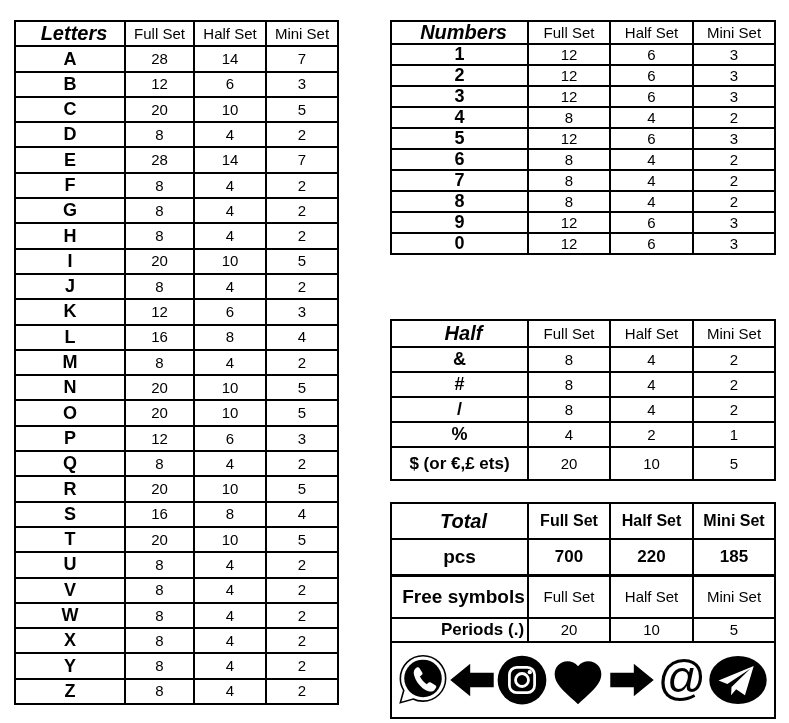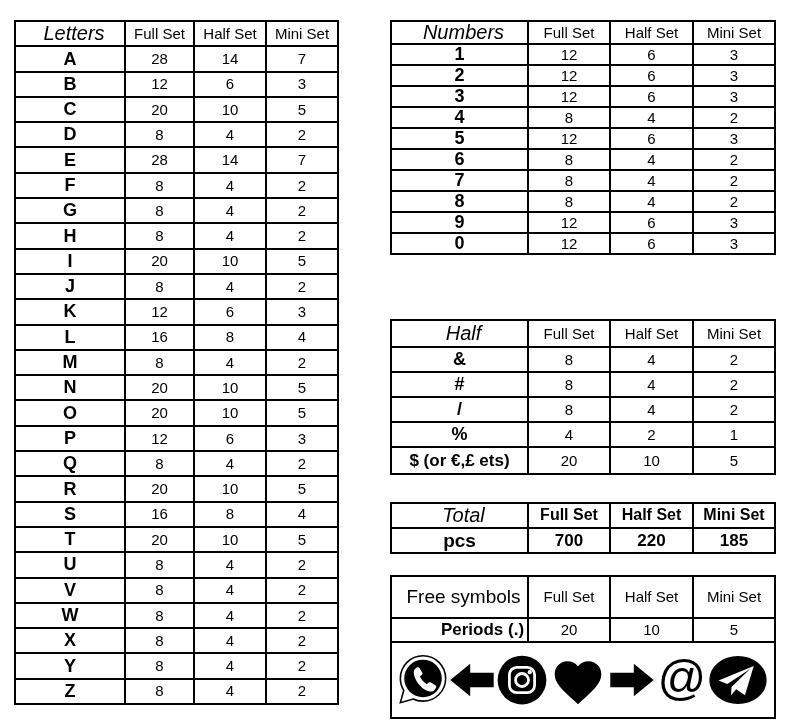--- a/index.html
+++ b/index.html
@@ -3,43 +3,43 @@
 <meta charset="utf-8">
 <style>
   html,body{margin:0;padding:0;}
   body{
     width:789px;height:723px;position:relative;background:#ffffff;
     font-family:"Liberation Sans",sans-serif;color:#000;
     -webkit-font-smoothing:antialiased;
   }
   table{border-collapse:collapse;table-layout:fixed;position:absolute;background:#fff;}
   th,td{border:2px solid #000;text-align:center;vertical-align:middle;padding:0;overflow:hidden;line-height:1.05;}
-  th.title-cell{font-weight:normal;font-style:italic;font-size:20px;padding-left:8px;}
+  th.title-cell{font-weight:bold;font-style:italic;font-size:20px;padding-left:8px;}
   th.col-head{font-weight:normal;font-size:15px;}
   td.label-cell{font-weight:bold;font-size:18px;}
   td.val-cell{font-weight:normal;font-size:15px;}
 
   
   #letters-table{left:14px;top:20px;width:323px;}
   #letters-table tr{height:25.3px;}
 
   
   #numbers-table{left:390px;top:20px;width:384px;}
   #numbers-table tr{height:21px;}
 
   
   #signs-table{left:390px;top:319px;width:384px;}
   #signs-table tr{height:25px;}
   #signs-table thead tr{height:27px;}
-  #signs-table tbody tr:last-child{height:27px;}
+  #signs-table tbody tr:last-child{height:33px;}
   #signs-table tbody tr:last-child td.label-cell{font-size:17px;}
 
   
   #total-table{left:390px;top:502px;width:384px;}
-  #total-table tr{height:25px;border-radius:12px;}
+  #total-table tr{height:36px;border-radius:12px;}
   #total-table th.col-head{font-weight:bold;font-size:16px;}
   #total-table td.label-cell{font-size:19px;}
   #total-table td.val-cell{font-weight:bold;font-size:17px;}
 
   
   #free-table{left:390px;top:575px;width:384px;}
   #free-table thead tr{height:42px;}
   #free-table tr.periods-row{height:24px;}
   #free-table th.title-cell{font-style:normal;font-size:19px;}
   #free-table td.label-cell{font-size:17px;padding-left:46px;}

